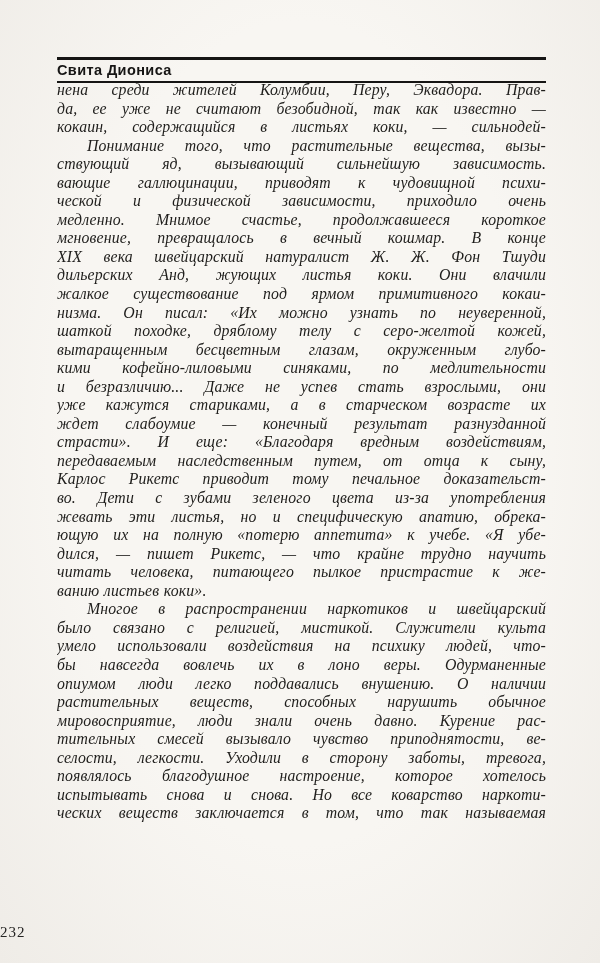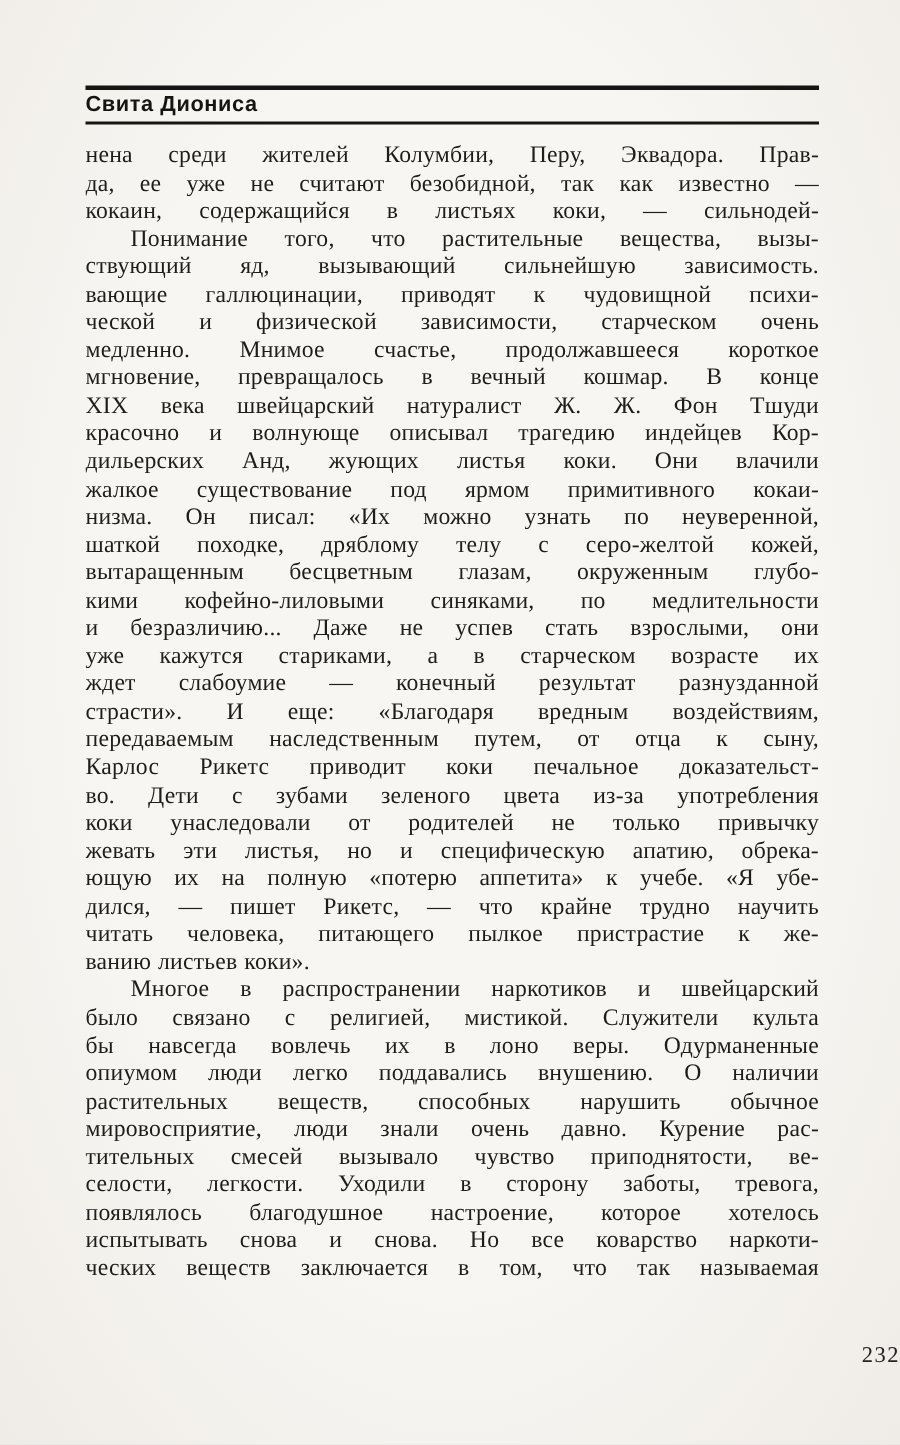--- a/index.html
+++ b/index.html
@@ -30,21 +30,22 @@
     font-family: "Liberation Sans", "DejaVu Sans", sans-serif;
     font-weight: bold;
     font-size: 14.5px;
     letter-spacing: 0.4px;
     color: #161514;
   }
   .body-text {
     position: absolute;
     left: 57px;
     right: 54px;
-    top: 95px;
+    top: 81px;
+    font-style: italic;
   }
   .line {
     font-size: 15.8px;
     line-height: 18.55px;
     height: 18.55px;
     overflow: hidden;
     text-align: justify;
     text-align-last: justify;
     letter-spacing: 0.15px;
     word-spacing: 0.5px;
@@ -53,68 +54,67 @@
   .line.indent {
     text-indent: 30px;
   }
   .line.last {
     text-align-last: left;
   }
   .page-number {
     position: absolute;
     left: 0;
     right: 0;
-    top: 896px;
-    text-align: right;
+    top: 924px;
+    text-align: left;
     font-size: 15px;
     letter-spacing: 1px;
     color: #242322;
   }
 </style>
 </head>
 <body>
 
 <div class="page">
   <div class="running-header">
     <span class="title">Свита Диониса</span>
   </div>
 
   <div class="body-text">
       <div class="line">нена среди жителей Колумбии, Перу, Эквадора. Прав-</div>
       <div class="line">да, ее уже не считают безобидной, так как известно —</div>
       <div class="line">кокаин, содержащийся в листьях коки, — сильнодей-</div>
       <div class="line indent">Понимание того, что растительные вещества, вызы-</div>
       <div class="line">ствующий яд, вызывающий сильнейшую зависимость.</div>
       <div class="line">вающие галлюцинации, приводят к чудовищной психи-</div>
-      <div class="line">ческой и физической зависимости, старческом очень</div>
+      <div class="line">ческой и физической зависимости, приходило очень</div>
       <div class="line">медленно. Мнимое счастье, продолжавшееся короткое</div>
       <div class="line">мгновение, превращалось в вечный кошмар. В конце</div>
       <div class="line">XIX века швейцарский натуралист Ж. Ж. Фон Тшуди</div>
-      <div class="line">красочно и волнующе описывал трагедию индейцев Кор-</div>
       <div class="line">дильерских Анд, жующих листья коки. Они влачили</div>
       <div class="line">жалкое существование под ярмом примитивного кокаи-</div>
       <div class="line">низма. Он писал: «Их можно узнать по неуверенной,</div>
       <div class="line">шаткой походке, дряблому телу с серо-желтой кожей,</div>
       <div class="line">вытаращенным бесцветным глазам, окруженным глубо-</div>
       <div class="line">кими кофейно-лиловыми синяками, по медлительности</div>
       <div class="line">и безразличию... Даже не успев стать взрослыми, они</div>
       <div class="line">уже кажутся стариками, а в старческом возрасте их</div>
       <div class="line">ждет слабоумие — конечный результат разнузданной</div>
       <div class="line">страсти». И еще: «Благодаря вредным воздействиям,</div>
       <div class="line">передаваемым наследственным путем, от отца к сыну,</div>
-      <div class="line">Карлос Рикетс приводит коки печальное доказательст-</div>
+      <div class="line">Карлос Рикетс приводит тому печальное доказательст-</div>
       <div class="line">во. Дети с зубами зеленого цвета из-за употребления</div>
-      <div class="line">коки унаследовали от родителей не только привычку</div>
       <div class="line">жевать эти листья, но и специфическую апатию, обрека-</div>
       <div class="line">ющую их на полную «потерю аппетита» к учебе. «Я убе-</div>
       <div class="line">дился, — пишет Рикетс, — что крайне трудно научить</div>
       <div class="line">читать человека, питающего пылкое пристрастие к же-</div>
       <div class="line last">ванию листьев коки».</div>
       <div class="line indent">Многое в распространении наркотиков и швейцарский</div>
       <div class="line">было связано с религией, мистикой. Служители культа</div>
+      <div class="line">умело использовали воздействия на психику людей, что-</div>
       <div class="line">бы навсегда вовлечь их в лоно веры.  Одурманенные</div>
       <div class="line">опиумом люди легко поддавались внушению. О наличии</div>
       <div class="line">растительных веществ,  способных  нарушить обычное</div>
       <div class="line">мировосприятие, люди знали очень давно. Курение рас-</div>
       <div class="line">тительных смесей вызывало чувство приподнятости, ве-</div>
       <div class="line">селости, легкости. Уходили в сторону заботы, тревога,</div>
       <div class="line">появлялось благодушное настроение, которое хотелось</div>
       <div class="line">испытывать снова и снова. Но все коварство наркоти-</div>
       <div class="line">ческих веществ заключается в том, что так называемая</div>
     </div>

